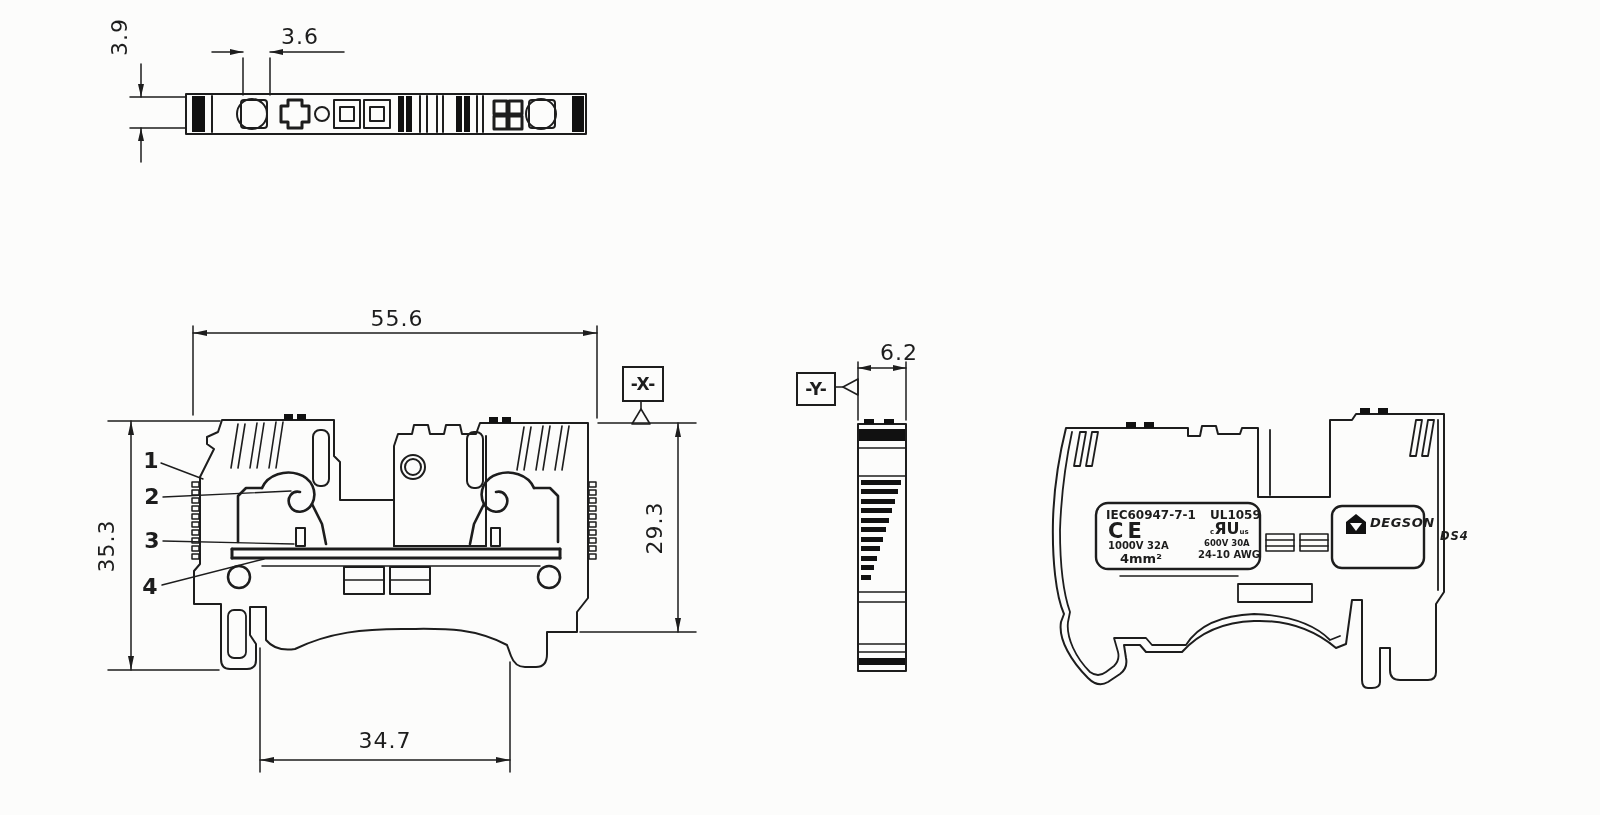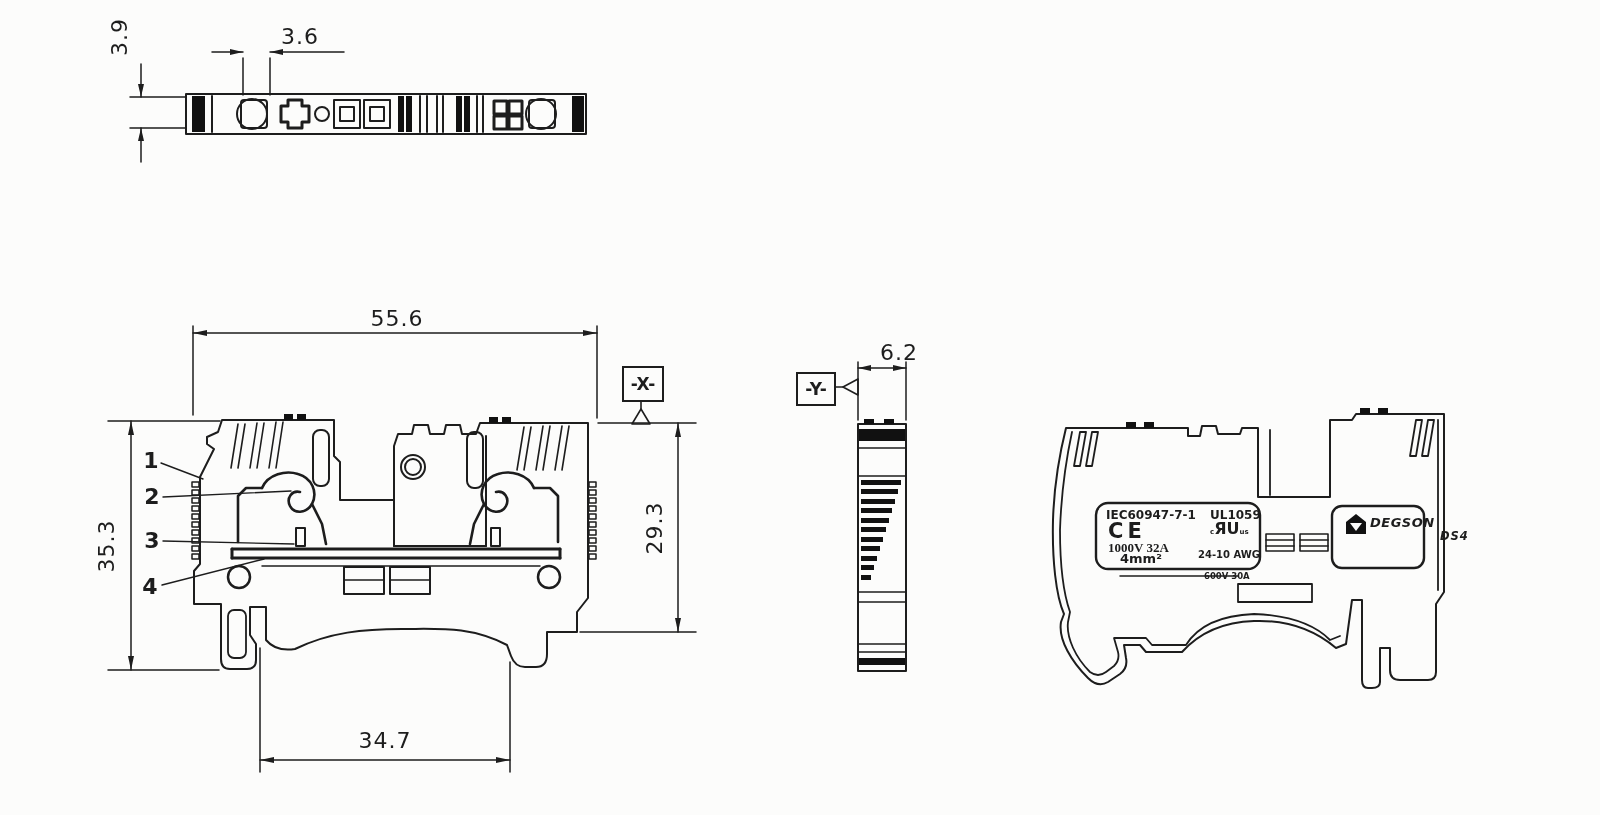--- a/index.html
+++ b/index.html
@@ -315,21 +315,21 @@
 <div class="txt callout" style="left:141px;top:528px;width:22px;">3</div>
 <div class="txt callout" style="left:139px;top:574px;width:22px;">4</div>
 
 <div class="txt datum" style="left:622px;top:366px;width:38px;height:32px;">-X-</div>
 <div class="txt datum" style="left:796px;top:372px;width:36px;height:30px;">-Y-</div>
 
 <div class="txt lbl" style="left:1106px;top:509px;font-size:12px;">IEC60947-7-1</div>
 <div class="txt lbl" style="left:1210px;top:509px;font-size:12px;">UL1059</div>
 <div class="txt ce" style="left:1108px;top:519px;">CE</div>
 <div class="txt ur" style="left:1198px;top:519px;"><span class="side">c</span><span>ЯU</span><span class="side">us</span></div>
-<div class="txt lbl" style="left:1108px;top:541px;font-size:13px;font-family:Liberation Serif, serif;">1000V 32A</div>
+<div class="txt lbl" style="left:1108px;top:541px;font-size:10px;">1000V 32A</div>
 <div class="txt lbl" style="left:1120px;top:552px;font-size:13px;">4mm²</div>
-<div class="txt lbl" style="left:1204px;top:539px;font-size:8.5px;margin-top:33px;">600V 30A</div>
+<div class="txt lbl" style="left:1204px;top:539px;font-size:8.5px;">600V 30A</div>
 <div class="txt lbl" style="left:1198px;top:550px;font-size:10px;">24-10 AWG</div>
 
 <div class="txt brand" style="left:1370px;top:515px;">DEGSON</div>
 <div class="txt model" style="left:1440px;top:529px;font-style:italic;">DS4</div>
 
 </div>
 
 </body></html>

